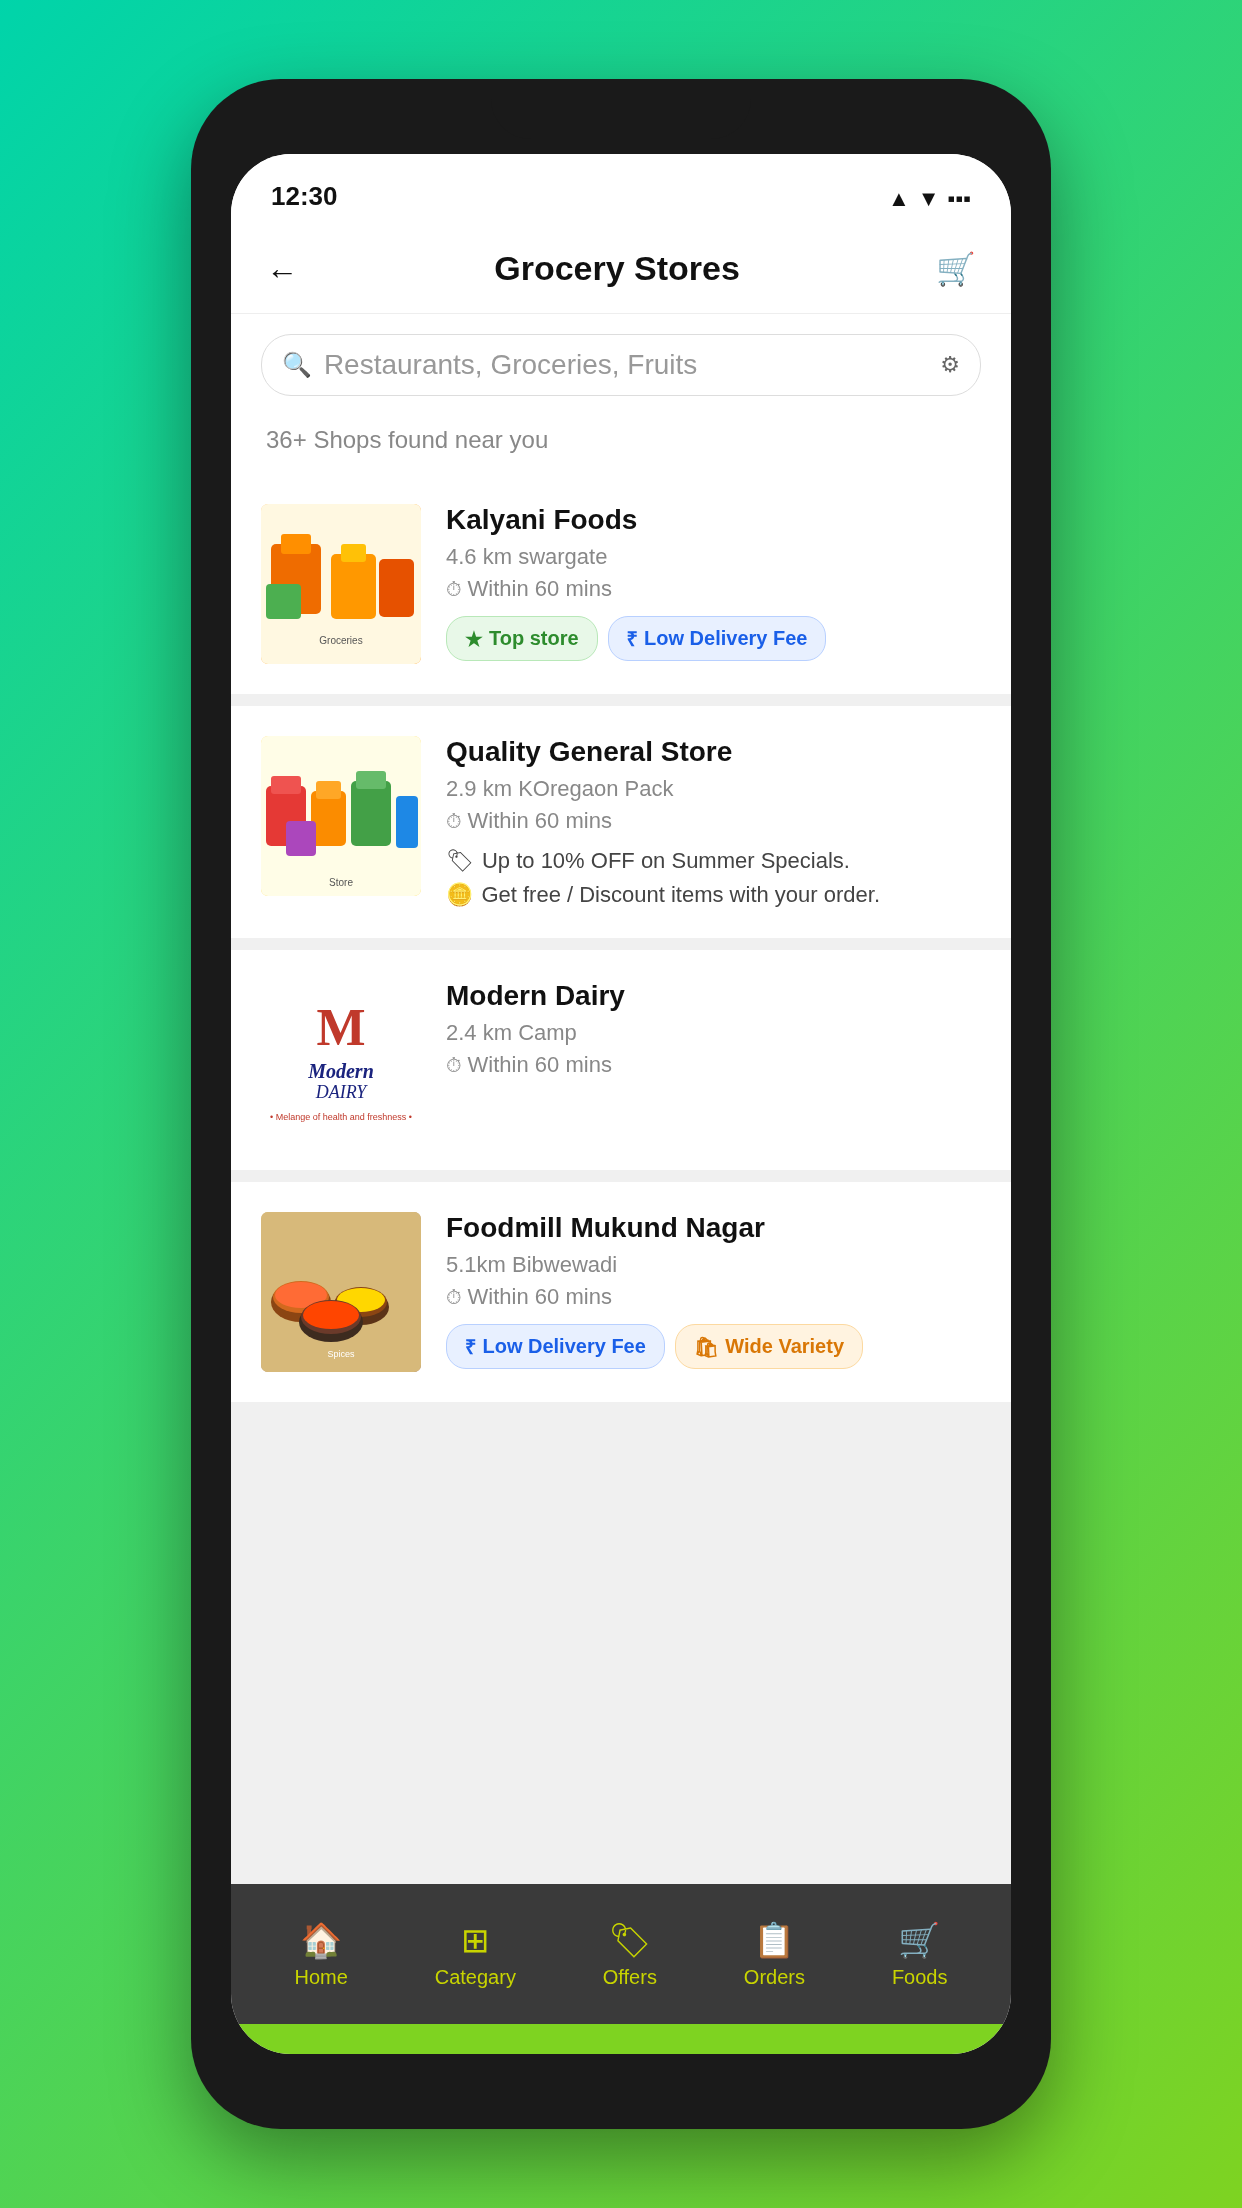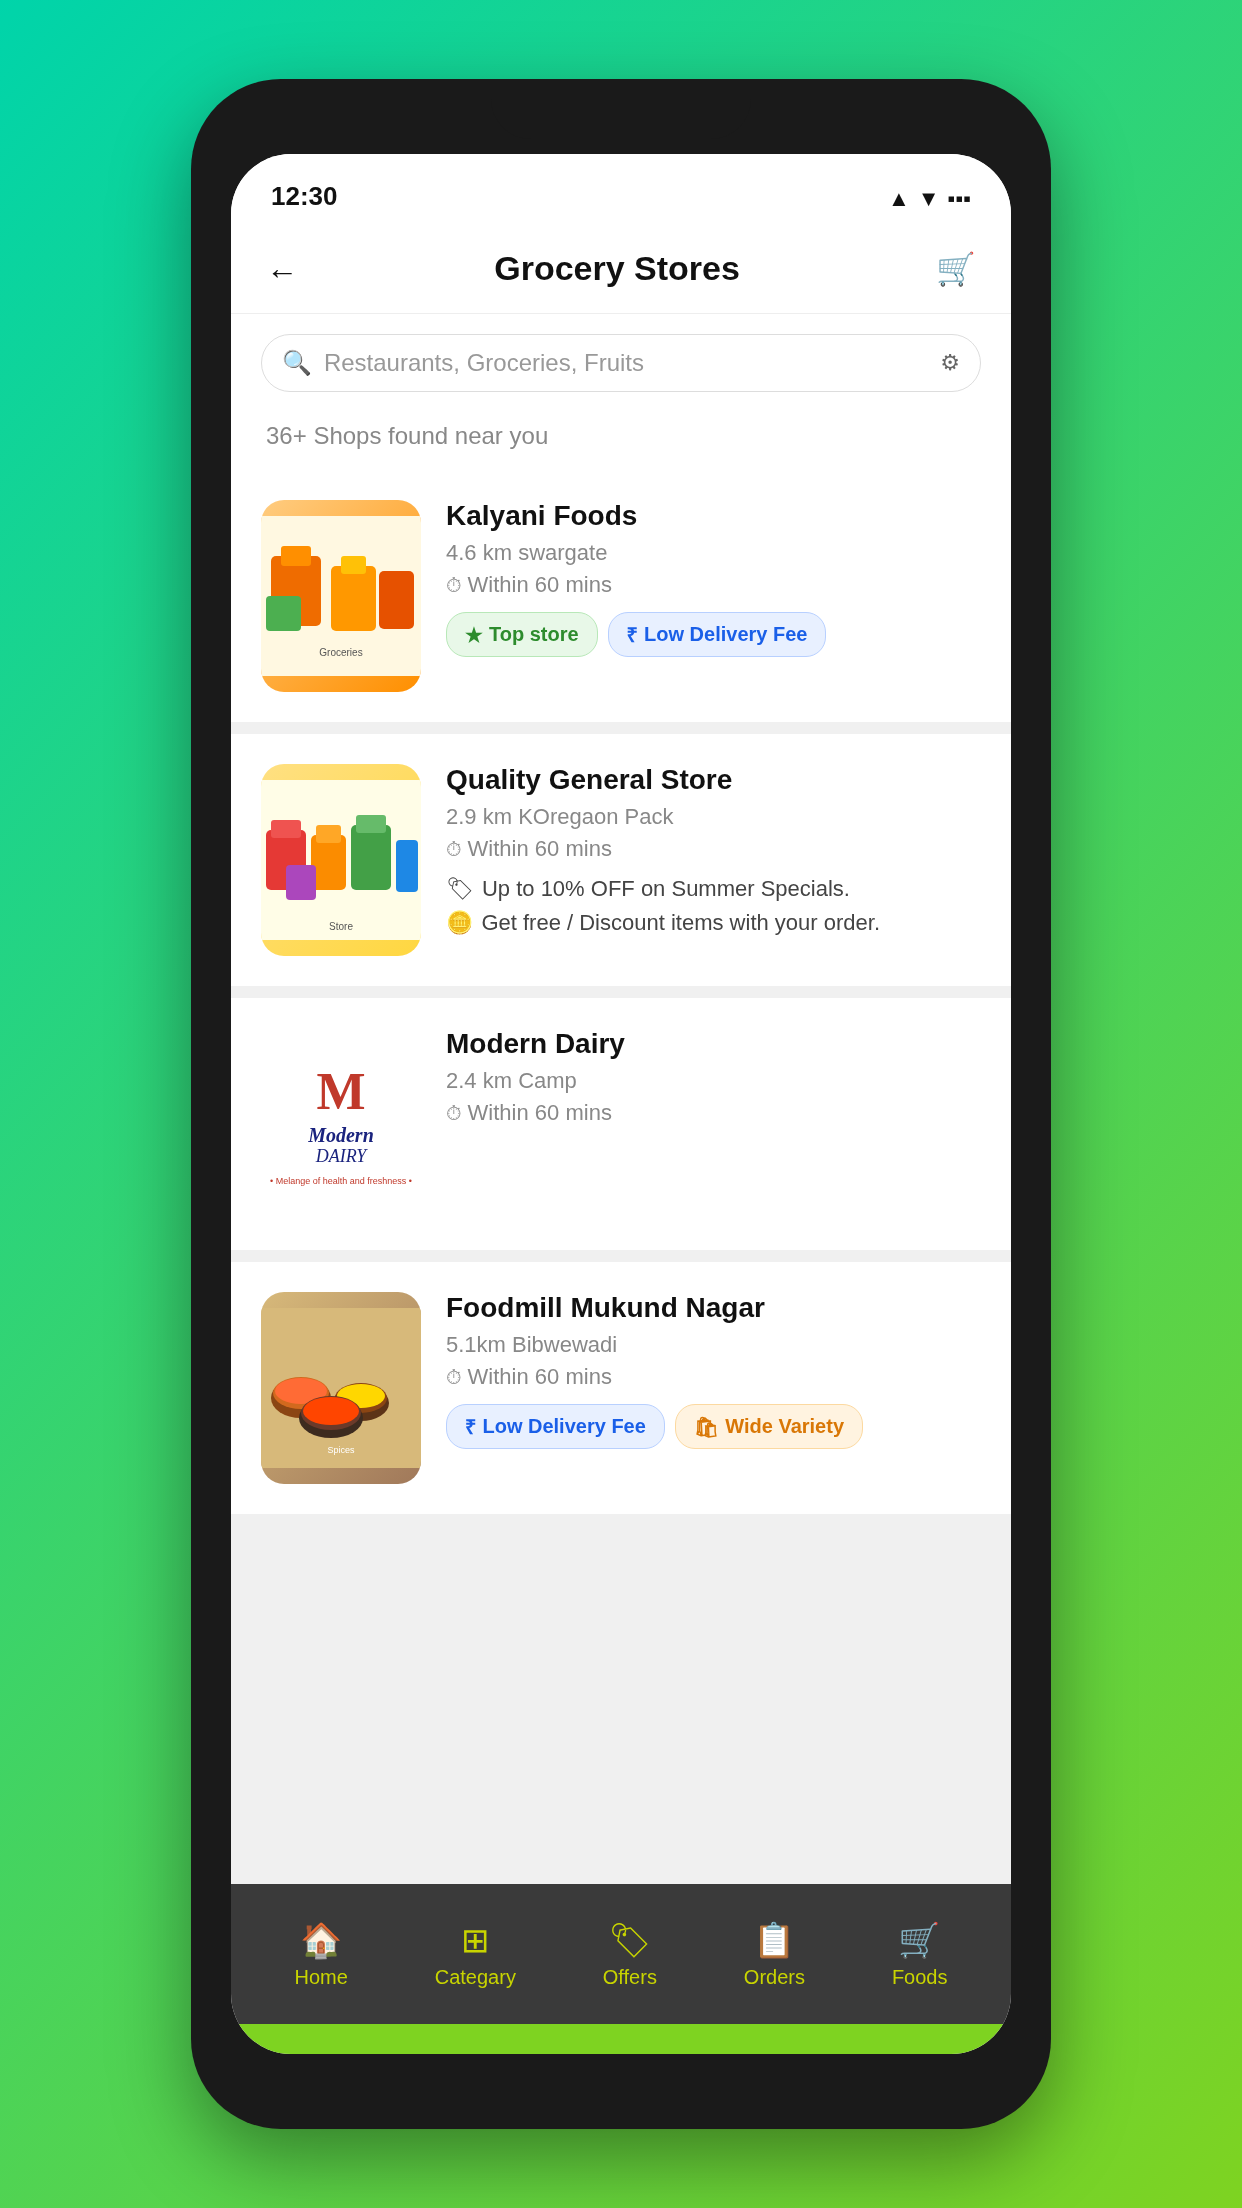--- a/index.html
+++ b/index.html
@@ -108,21 +108,21 @@
       padding: 14px 20px;
       background: white;
     }
     .search-icon {
       font-size: 24px;
       color: #999;
       margin-right: 12px;
     }
     .search-input {
       flex: 1;
-      font-size: 24px;
+      font-size: 28px;
       color: #999;
       border: none;
       outline: none;
     }
     .filter-icon {
       font-size: 22px;
       color: #666;
     }
     
     .results-text {
@@ -143,22 +143,22 @@
       background: white;
       margin-bottom: 12px;
       padding: 30px;
       display: flex;
       flex-direction: row;
       align-items: flex-start;
       gap: 25px;
     }
     .store-image {
       width: 160px;
-      height: 192px;
-      border-radius: 23px;
+      height: 160px;
+      border-radius: 7px;
       flex-shrink: 0;
       overflow: hidden;
       background: #f0f0f0;
       display: flex;
       align-items: center;
       justify-content: center;
     }
     .store-image svg, .store-image .img-placeholder {
       width: 100%;
       height: 100%;

